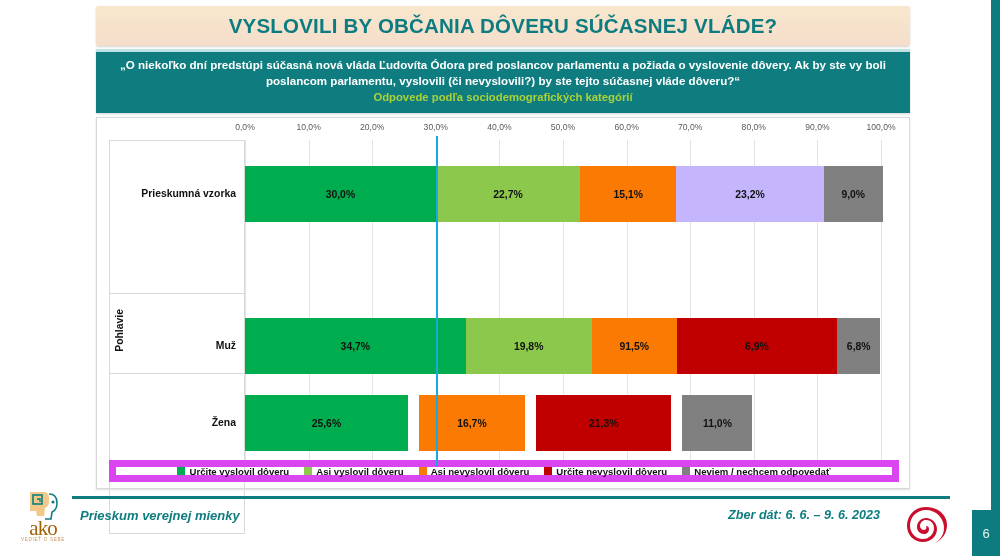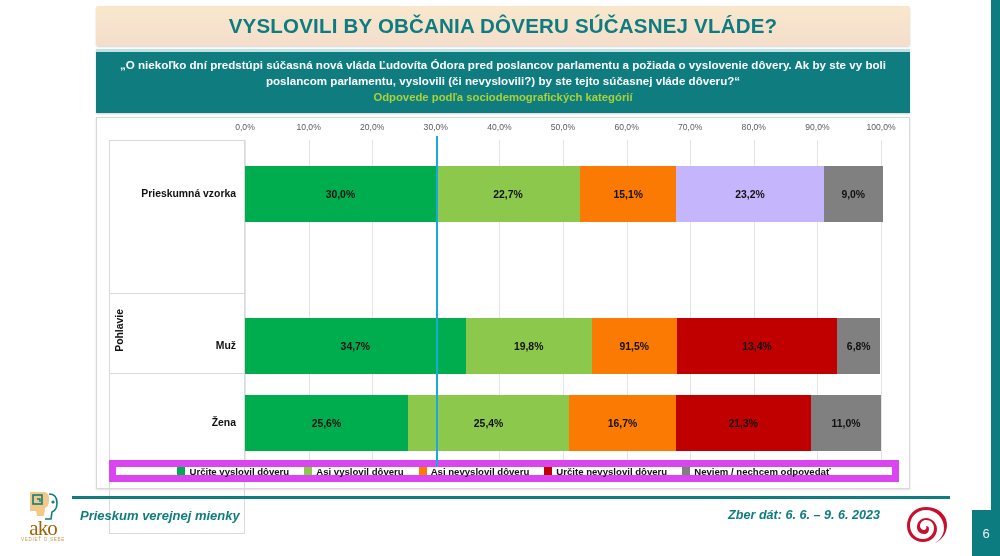--- a/index.html
+++ b/index.html
@@ -197,26 +197,25 @@
           <div class="seg" style="width: 190.8px; background: rgb(0, 173, 78);">30,0%</div>
           <div class="seg" style="width: 144.372px; background: rgb(140, 200, 75);">22,7%</div>
           <div class="seg" style="width: 96.036px; background: rgb(251, 122, 4);">15,1%</div>
           <div class="seg" style="width: 147.552px; background: #c4b5fd;">23,2%</div>
           <div class="seg" style="width: 59px; background: rgb(128, 128, 128);">9,0%</div>
         </div>
         <div class="bar-row" style="top: 178px;">
           <div class="seg" style="width: 220.692px; background: rgb(0, 173, 78);">34,7%</div>
           <div class="seg" style="width: 125.928px; background: rgb(140, 200, 75);">19,8%</div>
           <div class="seg" style="width: 85.224px; background: rgb(251, 122, 4);">91,5%</div>
-          <div class="seg" style="width: 160.272px; background: rgb(192, 0, 0);">13,4%</div>
+          <div class="seg" style="width: 160.272px; background: rgb(192, 0, 0);">6,9%</div>
           <div class="seg" style="width: 43.248px; background: rgb(128, 128, 128);">6,8%</div>
         </div>
-        <div class="bar-row" style="top: 255px;">
+        <div class="bar-row" style="top: 255px; gap: 11px;">
           <div class="seg" style="width: 162.816px; background: rgb(0, 173, 78);">25,6%</div>
-          <div class="seg" style="width: 161.544px; background: rgb(140, 200, 75);">25,4%</div>
           <div class="seg" style="width: 106.212px; background: rgb(251, 122, 4);">16,7%</div>
           <div class="seg" style="width: 135.468px; background: rgb(192, 0, 0);">21,3%</div>
           <div class="seg" style="width: 69.96px; background: rgb(128, 128, 128);">11,0%</div>
         </div>
         <div class="marker-30" style="left: 190.8px; background: rgb(23, 169, 224);"></div>
       </div>
 
     <div class="legend" id="legend">
         <div class="leg-item">
           <span class="leg-sw" style="background: rgb(0, 173, 78);"></span>

